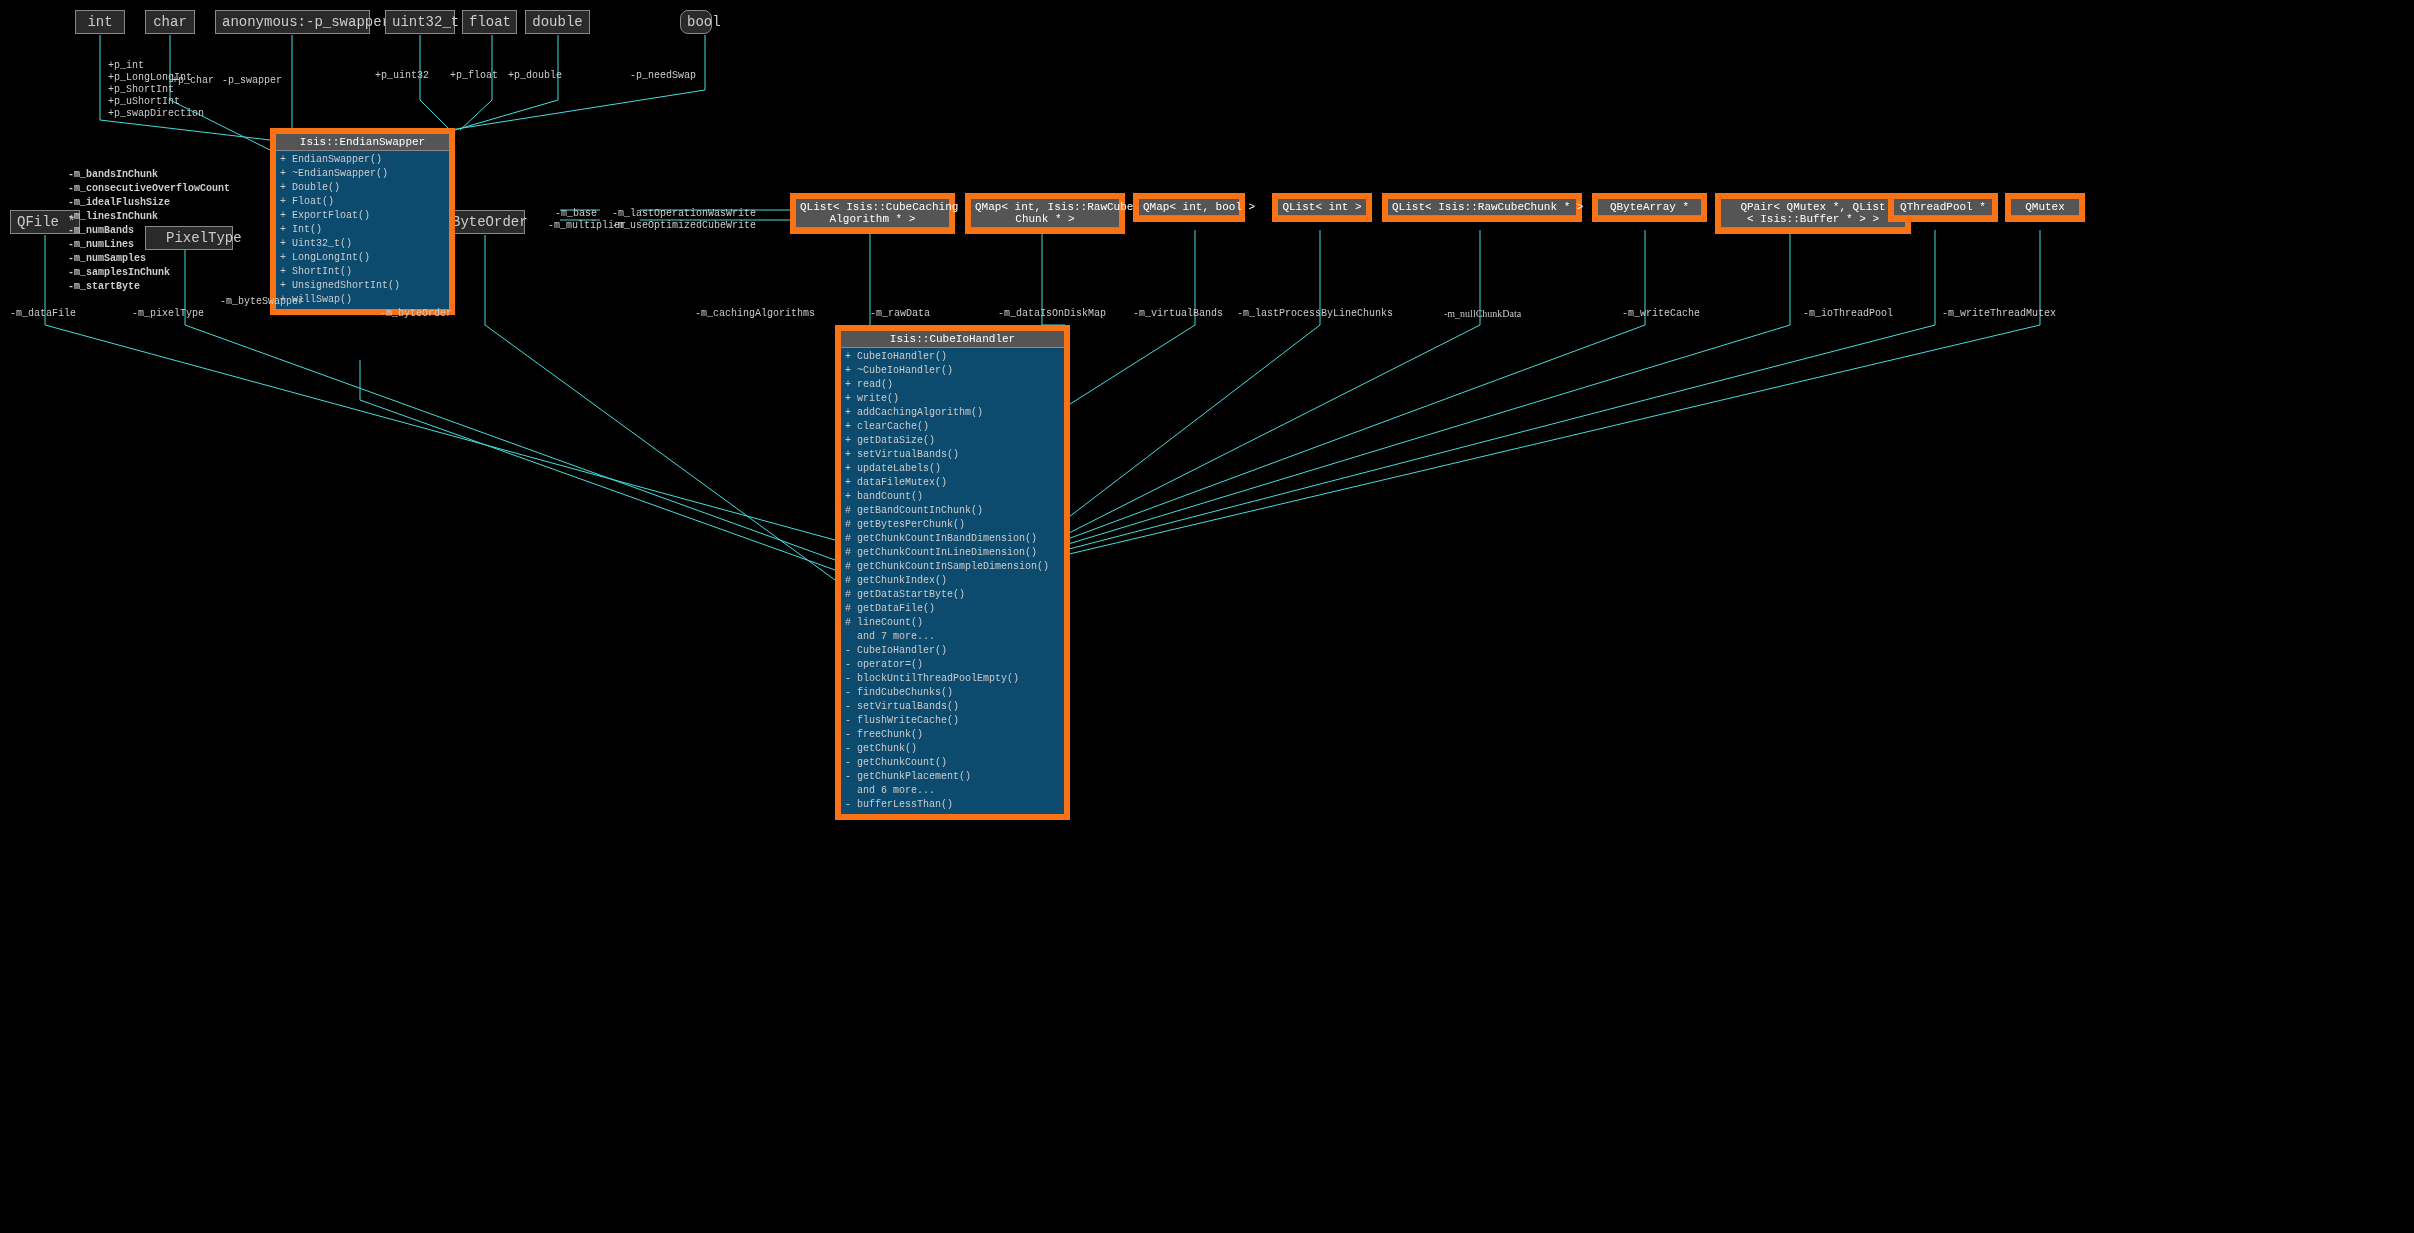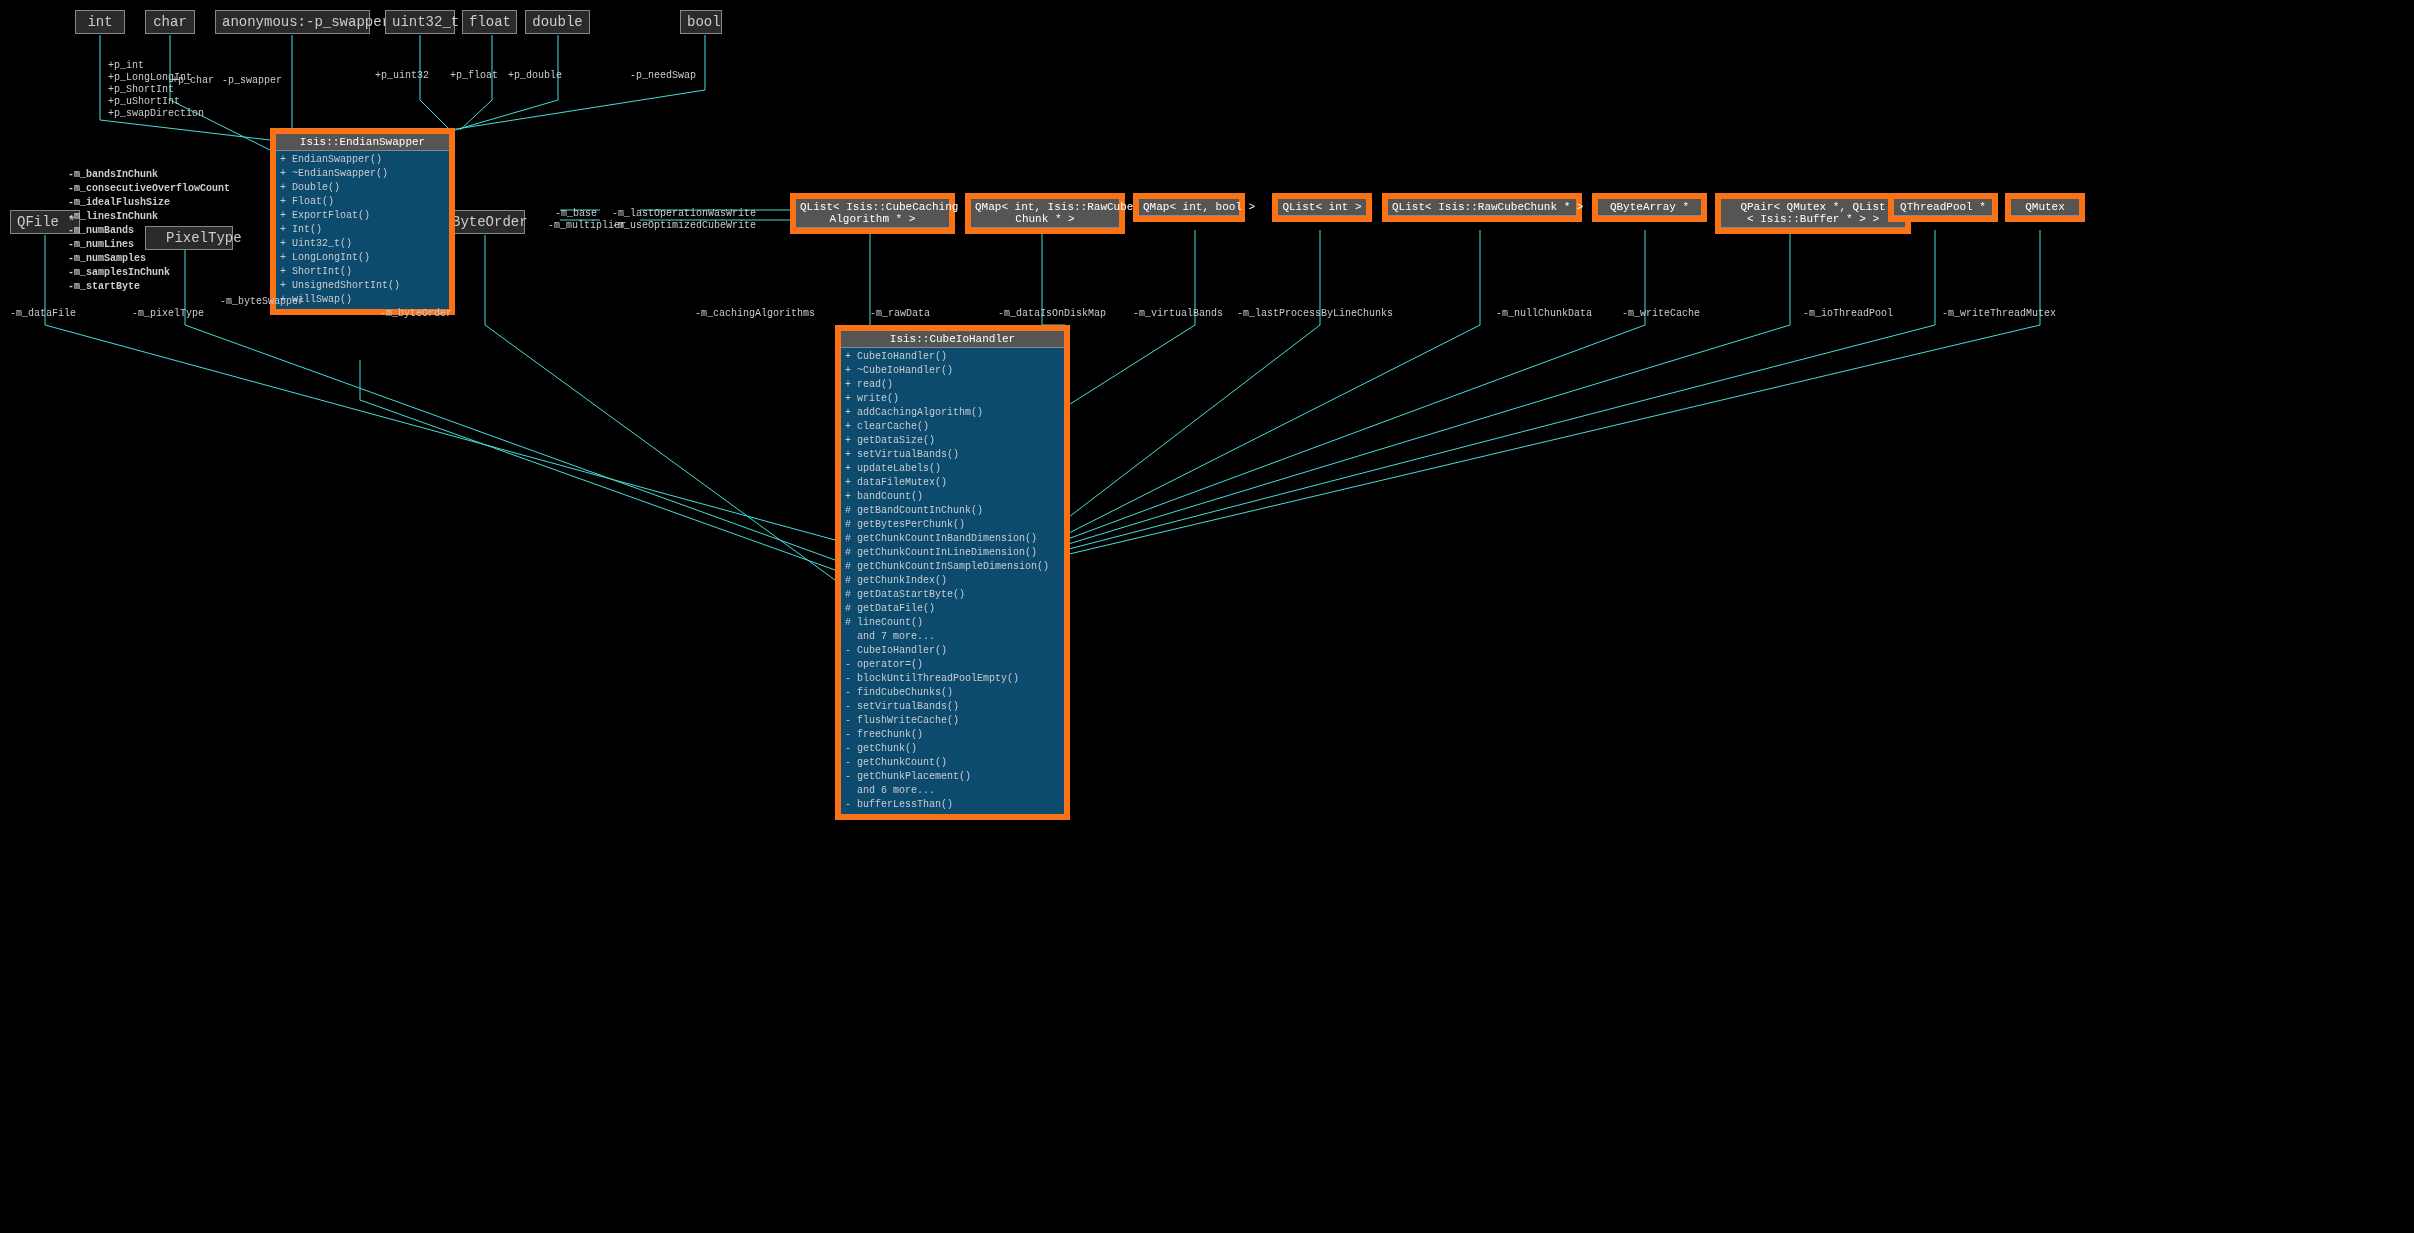--- a/index.html
+++ b/index.html
@@ -118,21 +118,21 @@
     <path d="M640,210 L790,210" stroke="#4dd" fill="none" stroke-width="1"></path>
     <path d="M640,220 L790,220" stroke="#4dd" fill="none" stroke-width="1"></path>
   </svg>
 
   <div class="type-box" style="left:75px; top:10px; width:50px;">int</div>
   <div class="type-box" style="left:145px; top:10px; width:50px;">char</div>
   <div class="type-box" style="left:215px; top:10px; width:155px;">anonymous:-p_swapper</div>
   <div class="type-box" style="left:385px; top:10px; width:70px;">uint32_t</div>
   <div class="type-box" style="left:462px; top:10px; width:55px;">float</div>
   <div class="type-box" style="left:525px; top:10px; width:65px;">double</div>
-  <div class="type-box" style="left:680px; top:10px; width:42px;">bool</div>
+  <div class="type-box" style="left:680px; top:10px; width:32px;border-radius:8px;">bool</div>
 
   <div class="connector-label" style="left:108px; top:60px;">+p_int</div>
   <div class="connector-label" style="left:108px; top:72px;">+p_LongLongInt</div>
   <div class="connector-label" style="left:108px; top:84px;">+p_ShortInt</div>
   <div class="connector-label" style="left:108px; top:96px;">+p_uShortInt</div>
   <div class="connector-label" style="left:108px; top:108px;">+p_swapDirection</div>
   <div class="connector-label" style="left:172px; top:75px;">+p_char</div>
   <div class="connector-label" style="left:222px; top:75px;">-p_swapper</div>
   <div class="connector-label" style="left:375px; top:70px;">+p_uint32</div>
   <div class="connector-label" style="left:450px; top:70px;">+p_float</div>
@@ -217,21 +217,21 @@
 
   <div class="connector-label" style="left:10px; top:308px;">-m_dataFile</div>
   <div class="connector-label" style="left:132px; top:308px;">-m_pixelType</div>
   <div class="connector-label" style="left:220px; top:296px;">-m_byteSwapper</div>
   <div class="connector-label" style="left:380px; top:308px;">-m_byteOrder</div>
   <div class="connector-label" style="left:695px; top:308px;">-m_cachingAlgorithms</div>
   <div class="connector-label" style="left:870px; top:308px;">-m_rawData</div>
   <div class="connector-label" style="left:998px; top:308px;">-m_dataIsOnDiskMap</div>
   <div class="connector-label" style="left:1133px; top:308px;">-m_virtualBands</div>
   <div class="connector-label" style="left:1237px; top:308px;">-m_lastProcessByLineChunks</div>
-  <div class="connector-label" style="left:1496px; top:308px;">-m_nullChunkData</div>
+  <div class="connector-label" style="left:1444px; top:308px;font-family:Liberation Serif, serif;">-m_nullChunkData</div>
   <div class="connector-label" style="left:1622px; top:308px;">-m_writeCache</div>
   <div class="connector-label" style="left:1803px; top:308px;">-m_ioThreadPool</div>
   <div class="connector-label" style="left:1942px; top:308px;">-m_writeThreadMutex</div>
 
   <div class="uml-box" style="left:835px; top:325px; width:235px;">
     <div class="box-title">Isis::CubeIoHandler</div>
     <div class="box-body">
       <div>+ CubeIoHandler()</div>
       <div>+ ~CubeIoHandler()</div>
       <div>+ read()</div>

